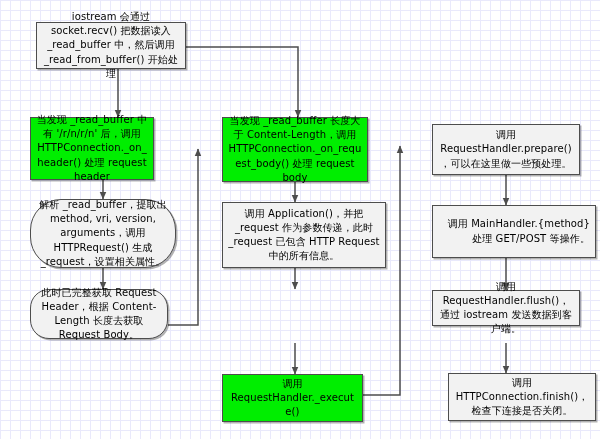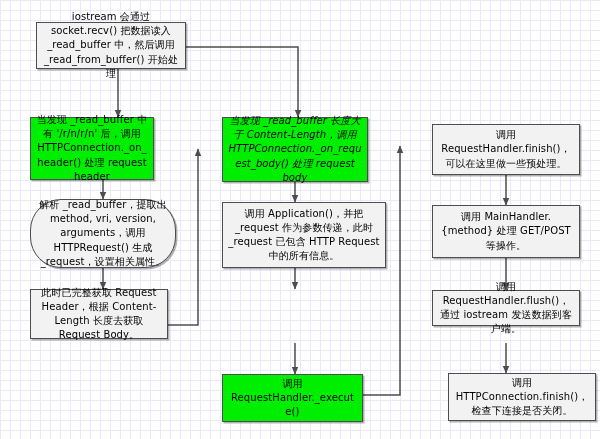--- a/index.html
+++ b/index.html
@@ -86,42 +86,42 @@
   </div>
 
   <div class="node green" style="left:30px;top:117px;width:124px;height:63px;">
     <span>当发现 _read_buffer 中有 '/r/n/r/n' 后，调用 HTTPConnection._on_header() 处理 request header</span>
   </div>
 
   <div class="node plain" style="left:30px;top:199px;width:146px;height:69px;border-radius:31px;">
     <span>解析 _read_buffer，提取出 method, vri, version, arguments，调用 HTTPRequest() 生成 _request，设置相关属性。</span>
   </div>
 
-  <div class="node plain" style="left:30px;top:289px;width:138px;height:50px;">
+  <div class="node plain" style="left:30px;top:289px;width:138px;height:50px;border-radius:19px;">
     <span>此时已完整获取 Request Header，根据 Content-Length 长度去获取 Request Body。</span>
   </div>
 
-  <div class="node green" style="left:222px;top:117px;width:146px;height:65px;font-style:italic;">
+  <div class="node green" style="left:222px;top:117px;width:146px;height:65px;">
     <span>当发现 _read_buffer 长度大于 Content-Length，调用 HTTPConnection._on_request_body() 处理 request body</span>
   </div>
 
   <div class="node plain" style="left:222px;top:202px;width:164px;height:66px;">
     <span>调用 Application()，并把 _request 作为参数传递，此时 _request 已包含 HTTP Request 中的所有信息。</span>
   </div>
 
 
   <div class="node green" style="left:222px;top:374px;width:141px;height:48px;">
     <span>调用 RequestHandler._execute()</span>
   </div>
 
   <div class="node plain" style="left:432px;top:124px;width:148px;height:51px;">
-    <span>调用 RequestHandler.finish()，可以在这里做一些预处理。</span>
+    <span>调用 RequestHandler.prepare()，可以在这里做一些预处理。</span>
   </div>
 
-  <div class="node plain" style="left:432px;top:205px;width:148px;height:53px;">
+  <div class="node plain" style="left:432px;top:205px;width:164px;height:53px;text-align:right;">
     <span>调用 MainHandler.{method} 处理 GET/POST 等操作。</span>
   </div>
 
   <div class="node plain" style="left:432px;top:290px;width:148px;height:36px;">
     <span>调用 RequestHandler.flush()，通过 iostream 发送数据到客户端。</span>
   </div>
 
   <div class="node plain" style="left:448px;top:373px;width:148px;height:48px;">
     <span>调用 HTTPConnection.finish()，检查下连接是否关闭。</span>
   </div>

